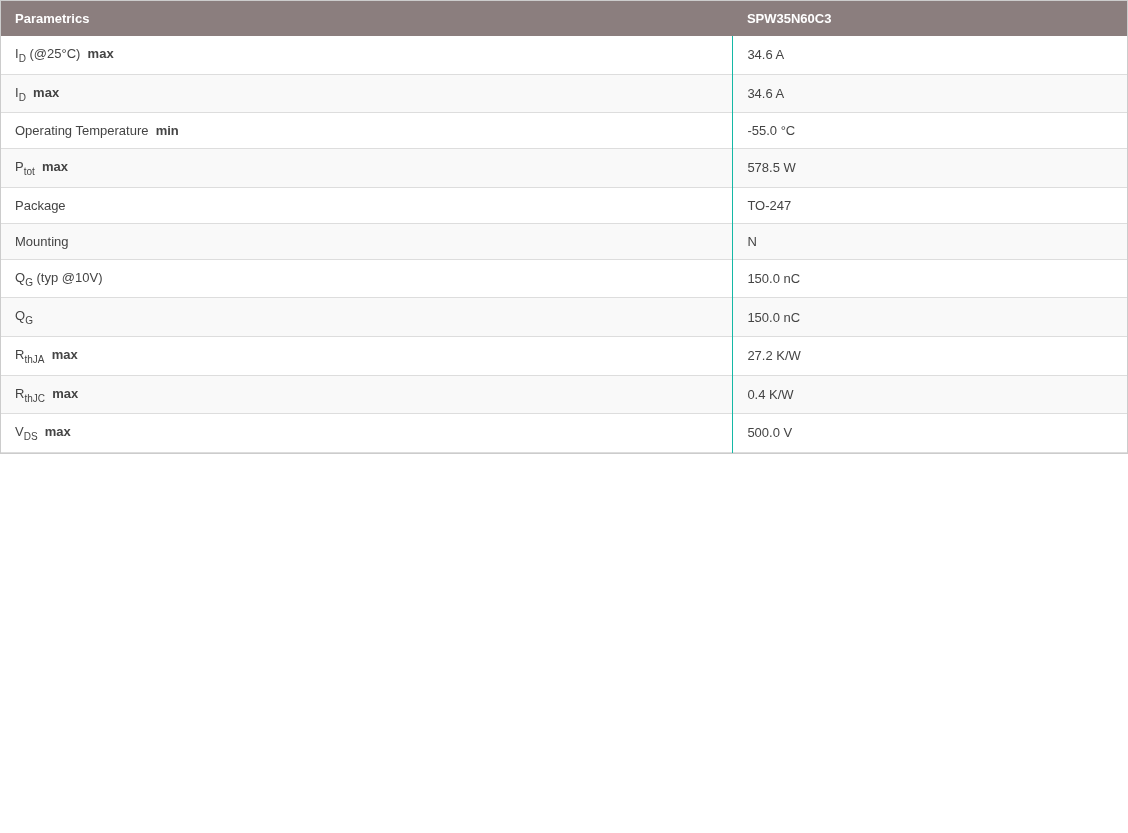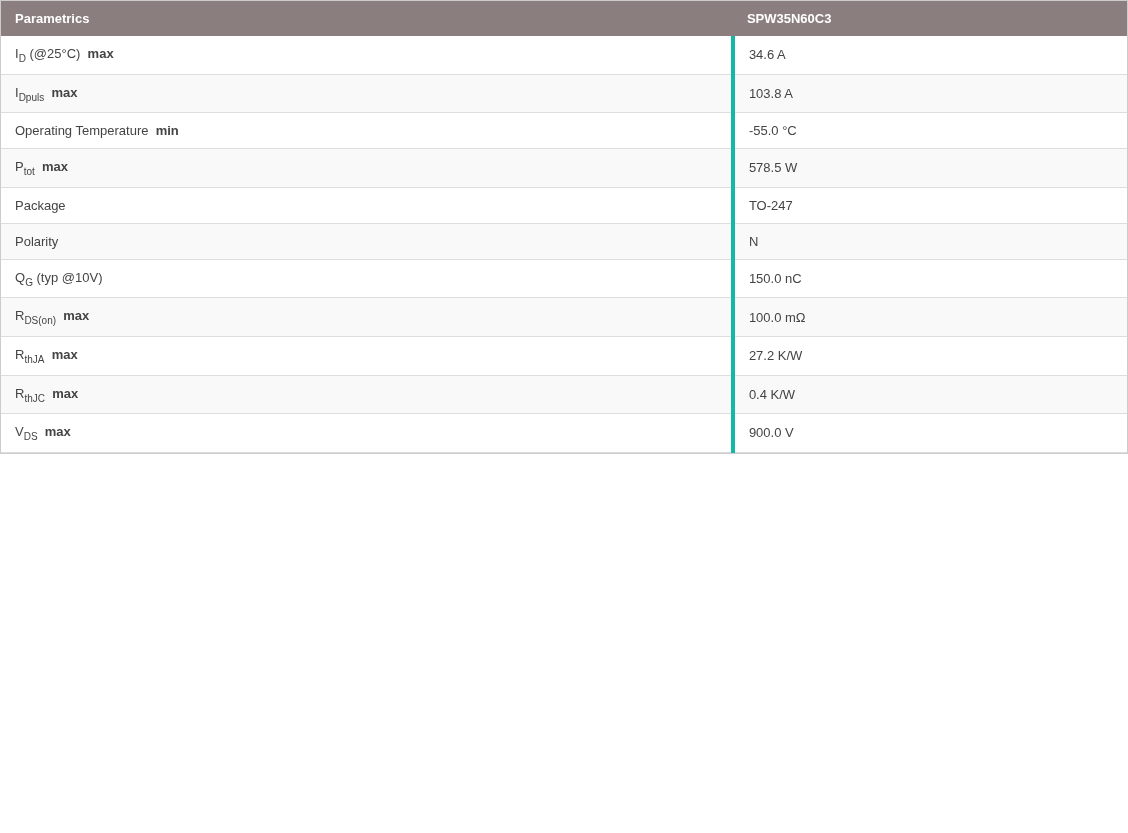--- a/index.html
+++ b/index.html
@@ -35,21 +35,21 @@
       background-color: #fff;
     }
     tbody td {
       padding: 10px 14px;
       vertical-align: middle;
       font-size: 13px;
       color: #444;
     }
     tbody td:first-child {
       width: 65%;
-      border-right: 4px solid #14b8a6;
+      border-right: 1px solid #14b8a6;
     }
     tbody td:last-child {
       width: 35%;
     }
     sub {
       font-size: 10px;
     }
   </style>
 </head>
 <body>
@@ -61,54 +61,54 @@
         <th>Parametrics</th>
         <th>SPW35N60C3</th>
       </tr>
     </thead>
     <tbody id="table-body">
     <tr>
           <td>I<sub>D</sub> (@25°C) &nbsp;<strong>max</strong></td>
           <td>34.6 A</td>
         </tr>
         <tr>
-          <td>I<sub>Dpuls</sub> &nbsp;<strong>max</strong></td>
-          <td>103.8 A</td>
+          <td>I<sub>D</sub> &nbsp;<strong>max</strong></td>
+          <td>34.6 A</td>
         </tr>
         <tr>
           <td>Operating Temperature &nbsp;<strong>min</strong></td>
           <td>-55.0 °C</td>
         </tr>
         <tr>
           <td>P<sub>tot</sub> &nbsp;<strong>max</strong></td>
           <td>578.5 W</td>
         </tr>
         <tr>
           <td>Package</td>
           <td>TO-247</td>
         </tr>
         <tr>
-          <td>Polarity</td>
+          <td>Mounting</td>
           <td>N</td>
         </tr>
         <tr>
           <td>Q<sub>G</sub> (typ @10V)</td>
           <td>150.0 nC</td>
         </tr>
         <tr>
-          <td>R<sub>DS(on)</sub> &nbsp;<strong>max</strong></td>
-          <td>100.0 mΩ</td>
+          <td>Q<sub>G</sub></td>
+          <td>150.0 nC</td>
         </tr>
         <tr>
           <td>R<sub>thJA</sub> &nbsp;<strong>max</strong></td>
           <td>27.2 K/W</td>
         </tr>
         <tr>
           <td>R<sub>thJC</sub> &nbsp;<strong>max</strong></td>
           <td>0.4 K/W</td>
         </tr>
         <tr>
           <td>V<sub>DS</sub> &nbsp;<strong>max</strong></td>
-          <td>900.0 V</td>
+          <td>500.0 V</td>
         </tr>
       </tbody>
   </table>
 </div>
 
 </body></html>

